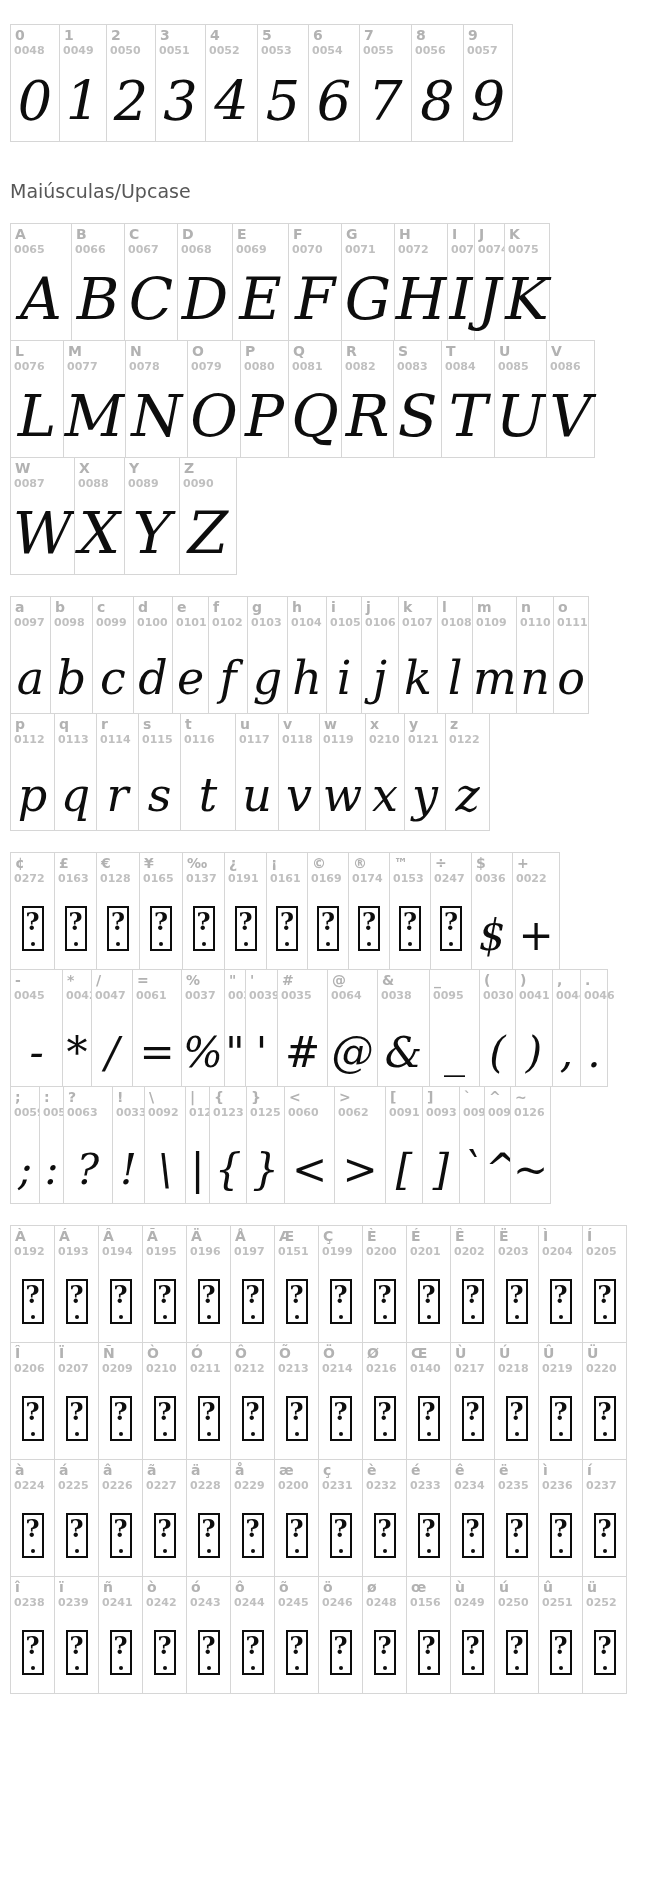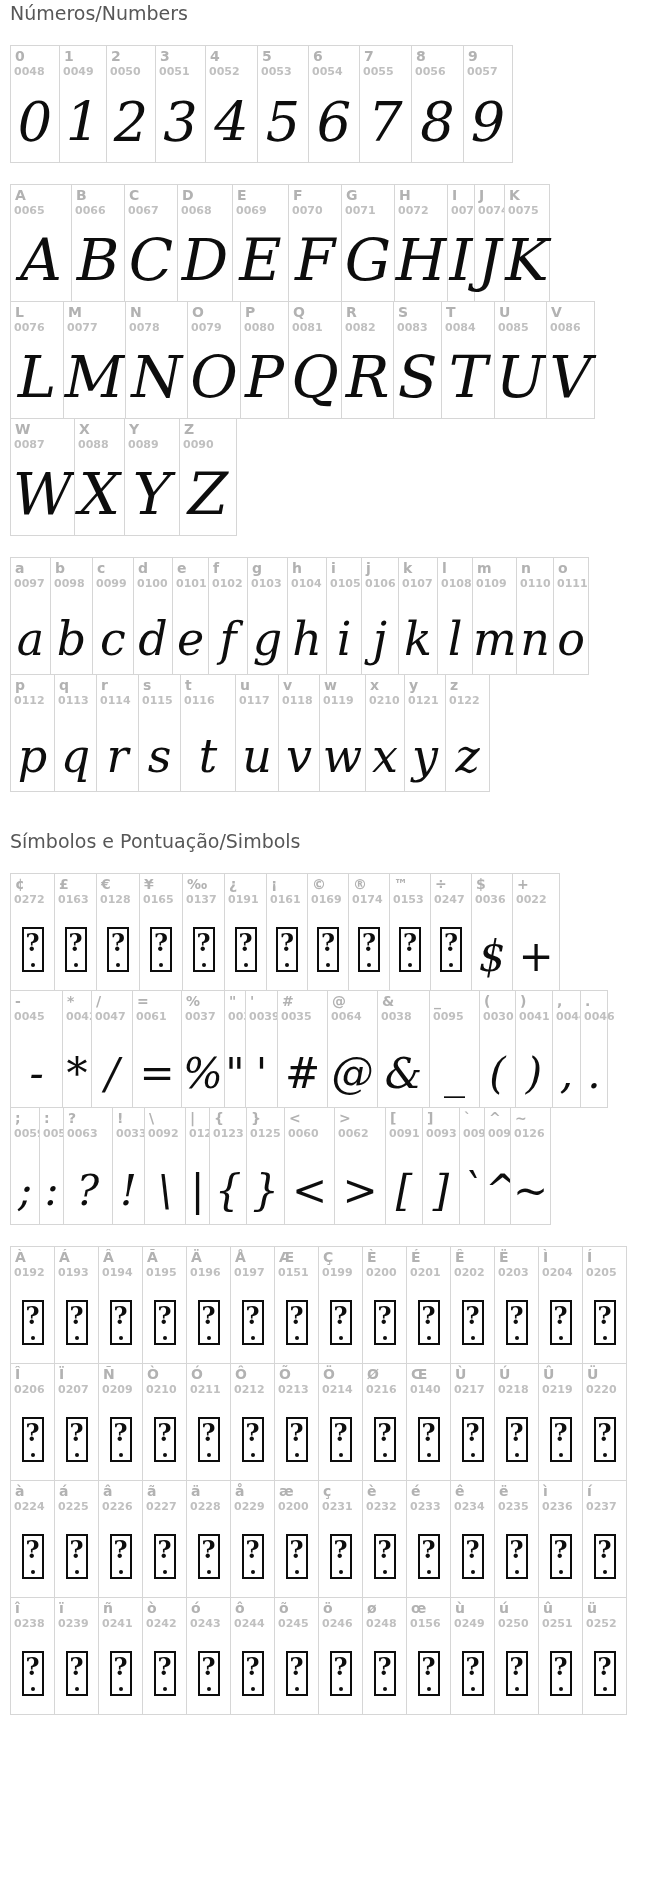--- a/index.html
+++ b/index.html
@@ -50,21 +50,20 @@
     font-family:"DejaVu Serif","Liberation Serif",serif;font-weight:700;
     font-size:24px;line-height:24px;color:#0d0d0d;
   }
   .notdef-box .dot{width:4px;height:4px;border-radius:50%;background:#0d0d0d;}
 </style>
 </head>
 <body>
 
 <main id="charmap">
     <section class="s-numbers">
-      <h2 class="section-title">Números/Numbers</h2>
       <div class="grid">
         <div class="grid-row">
           <div class="cell" style="width: 50px;">
             <div class="char">0</div>
             <div class="code">0048</div>
             <div class="glyph">0</div>
           </div>
           <div class="cell" style="width: 48px;">
             <div class="char">1</div>
             <div class="code">0049</div>
@@ -107,20 +106,21 @@
           </div>
           <div class="cell" style="width: 50px;">
             <div class="char">9</div>
             <div class="code">0057</div>
             <div class="glyph">9</div>
           </div>
         </div>
       </div>
     </section>
     <section class="s-upcase">
+      <h2 class="section-title">Maiúsculas/Upcase</h2>
       <div class="grid">
         <div class="grid-row">
           <div class="cell" style="width: 62px;">
             <div class="char">A</div>
             <div class="code">0065</div>
             <div class="glyph">A</div>
           </div>
           <div class="cell" style="width: 54px;">
             <div class="char">B</div>
             <div class="code">0066</div>
@@ -385,21 +385,20 @@
           </div>
           <div class="cell" style="width: 45px;">
             <div class="char">z</div>
             <div class="code">0122</div>
             <div class="glyph">z</div>
           </div>
         </div>
       </div>
     </section>
     <section class="s-symbols">
-      <h2 class="section-title">Símbolos e Pontuação/Simbols</h2>
       <div class="grid">
         <div class="grid-row">
           <div class="cell" style="width: 45px;">
             <div class="char">¢</div>
             <div class="code">0272</div>
             <div class="glyph boxed">
               <span class="notdef-box">
                 <span class="q">?</span>
                 <span class="dot"></span>
               </span>

